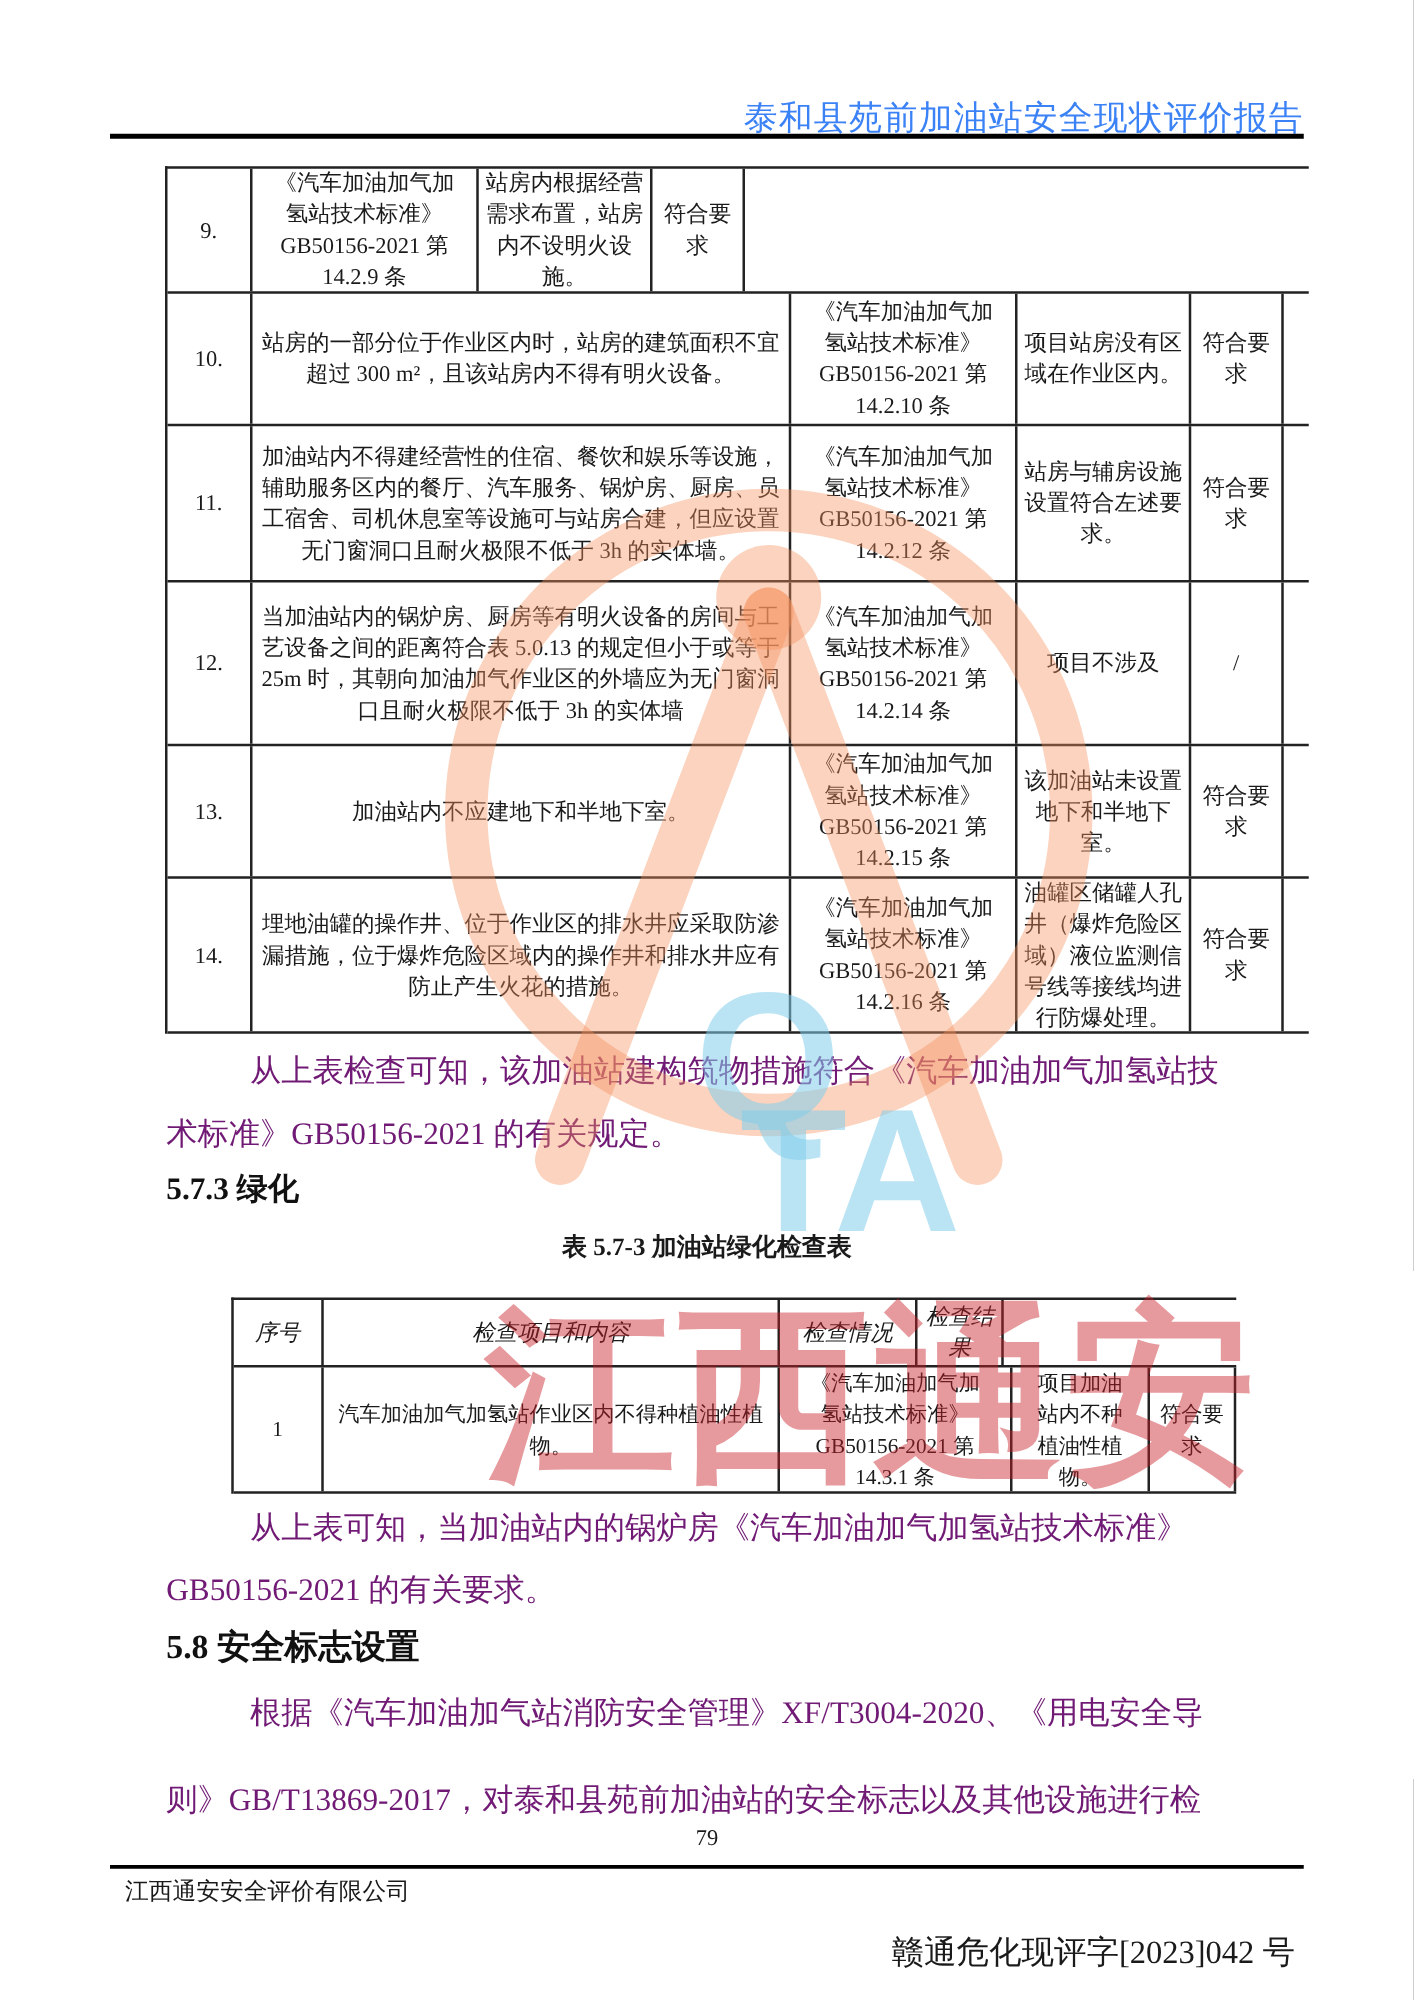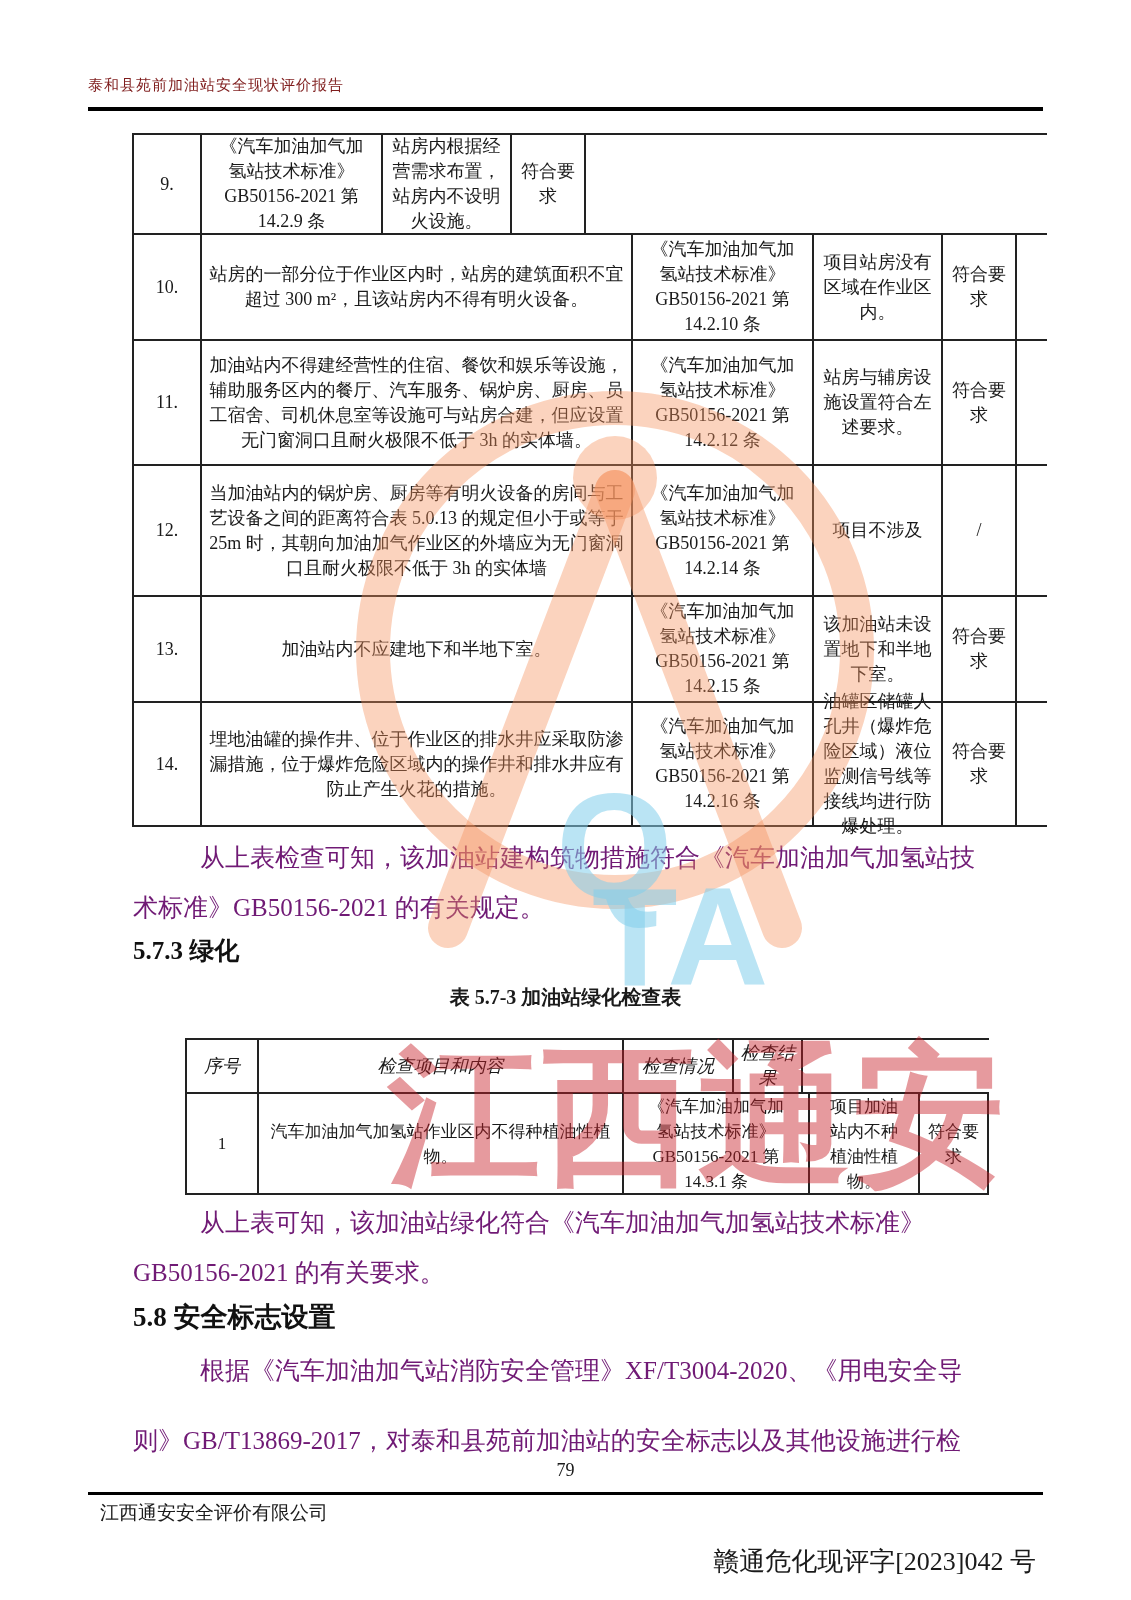--- a/index.html
+++ b/index.html
@@ -2,34 +2,34 @@
 <html><head>
 <meta charset="utf-8">
 <style>
   html,body{margin:0;padding:0;background:#888;}
   .page{
     position:relative; width:1131px; height:1600px; background:#ffffff;
     font-family:"Liberation Serif","DejaVu Serif",serif; color:#1a1a1a;
     overflow:hidden; margin:0 auto;
   }
   
-  .doc-title{position:absolute; top:76px; left:88px; width:955px; text-align:left;
-    font-size:15px; letter-spacing:1px; color:#7f1d1d;}
+  .doc-title{position:absolute; top:76px; left:88px; width:955px; text-align:right;
+    font-size:27px; letter-spacing:1px; color:#3b82f6;}
   .header-rule{position:absolute; top:107px; left:88px; width:955px; height:4px; background:#000;}
   
   .ctable{position:absolute; border-left:2px solid #222; border-top:2px solid #222; box-sizing:border-box;}
   .trow{display:flex; border-bottom:2px solid #222; box-sizing:border-box;}
   .tcell{display:flex; align-items:center; justify-content:center; text-align:center;
     border-right:2px solid #222; box-sizing:border-box; padding:2px 5px; line-height:25px;}
   
   #table1{left:132px; top:133px; width:915px; font-size:18px;}
   #table1 .cell-no{width:68px;}
   #table1 .cell-content{width:431px;}
   #table1 .cell-standard{width:181px; white-space:pre-line;}
-  #table1 .cell-situation{width:129px;}
+  #table1 .cell-situation{width:139px;}
   #table1 .cell-result{width:74px;}
   
   #table2{left:185px; top:1038px; width:804px; font-size:17px;}
   #table2 .cell-no{width:72px;}
   #table2 .cell-content{width:365px;}
   #table2 .cell-standard{width:186px; white-space:pre-line;}
   #table2 .cell-situation{width:110px; white-space:pre-line;}
   #table2 .cell-result{width:69px;}
   #table2 .thead{font-size:18px;font-style:italic;}
   
@@ -147,21 +147,21 @@
 14.3.1 条</div>
         <div class="tcell cell-situation">项目加油
 站内不种
 植油性植
 物。</div>
         <div class="tcell cell-result">符合要求</div>
       </div>
     </div>
 
   <div id="para2" class="para">
-      <div class="pline" style="text-indent: 67px;">从上表可知，该加油站绿化符合《汽车加油加气加氢站技术标准》</div>
+      <div class="pline" style="text-indent: 67px;">从上表可知，当加油站内的锅炉房《汽车加油加气加氢站技术标准》</div>
       <div class="pline">GB50156-2021 的有关要求。</div>
     </div>
 
   <div id="heading58" class="sec-heading">5.8 安全标志设置</div>
 
   <div id="para3" class="para">
       <div class="pline" style="text-indent: 67px;">根据《汽车加油加气站消防安全管理》XF/T3004-2020、《用电安全导</div>
       <div class="pline">则》GB/T13869-2017，对泰和县苑前加油站的安全标志以及其他设施进行检</div>
     </div>
 

